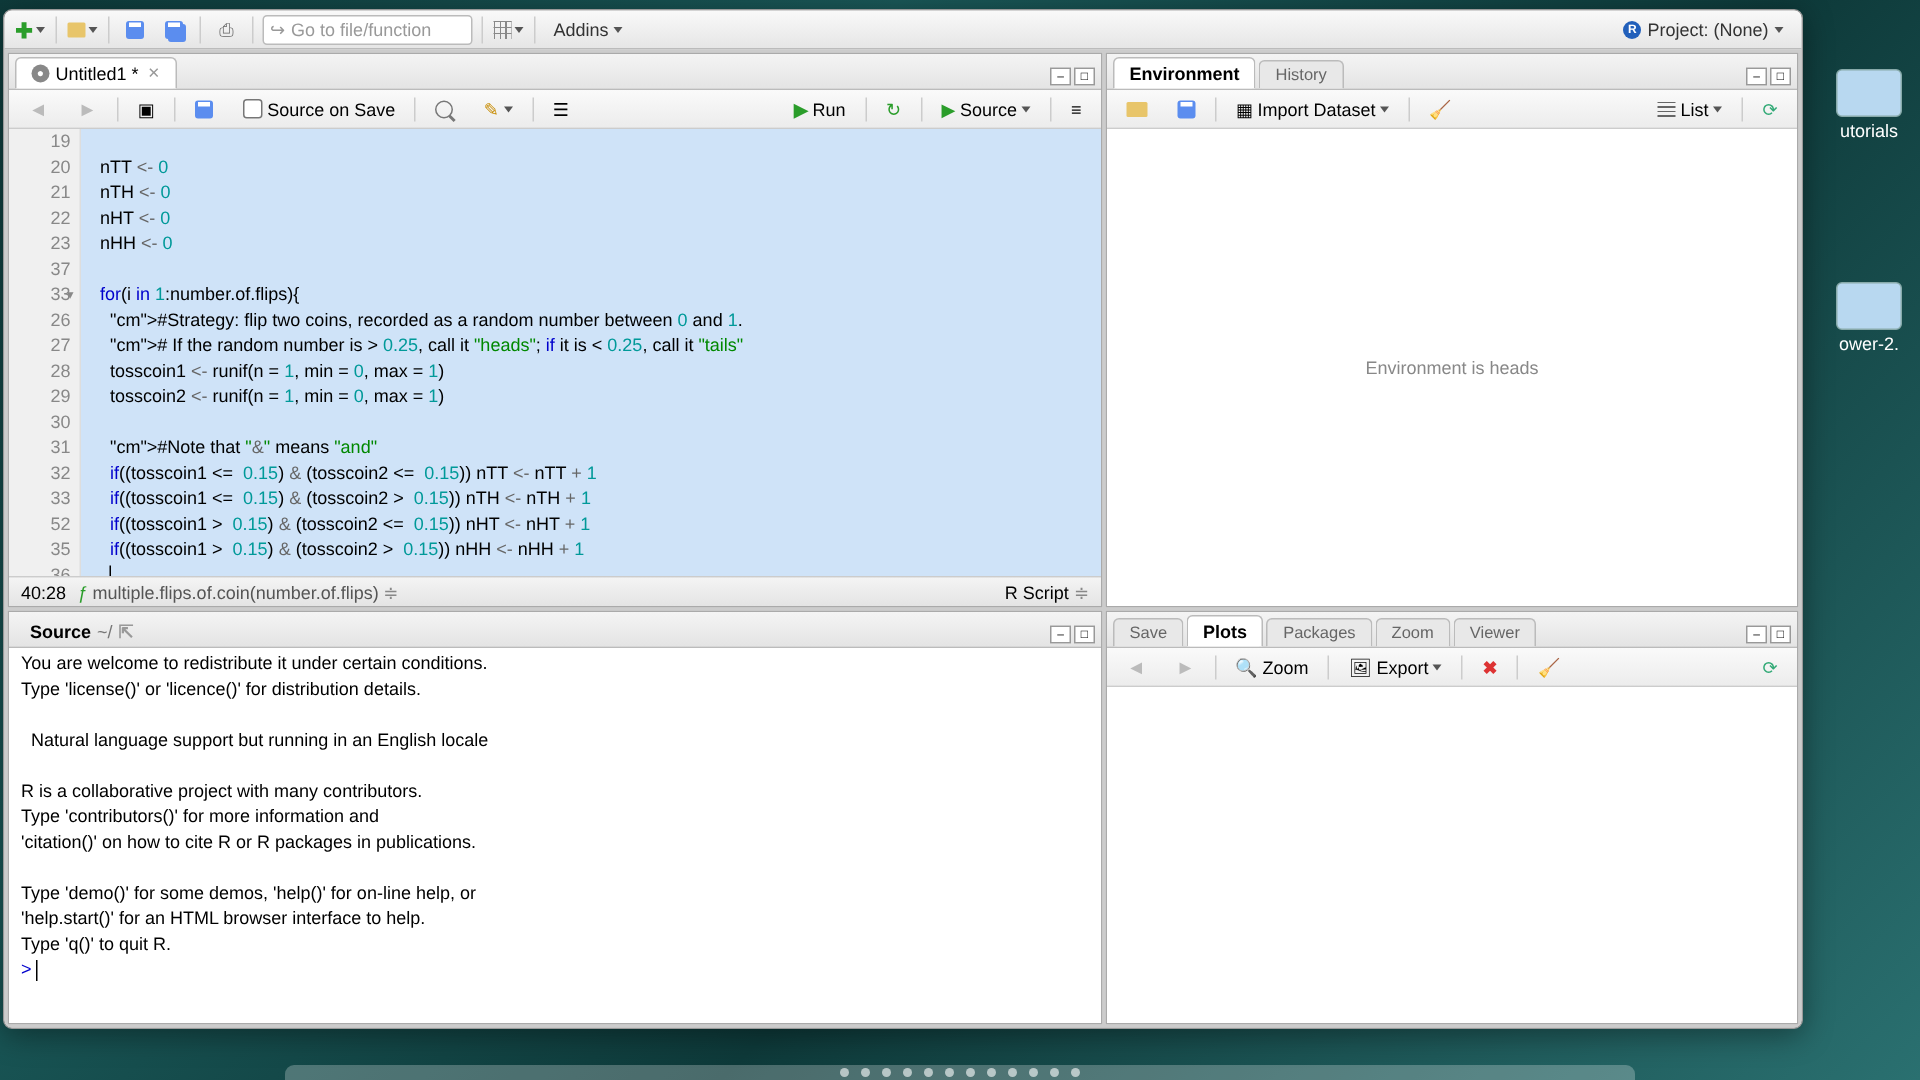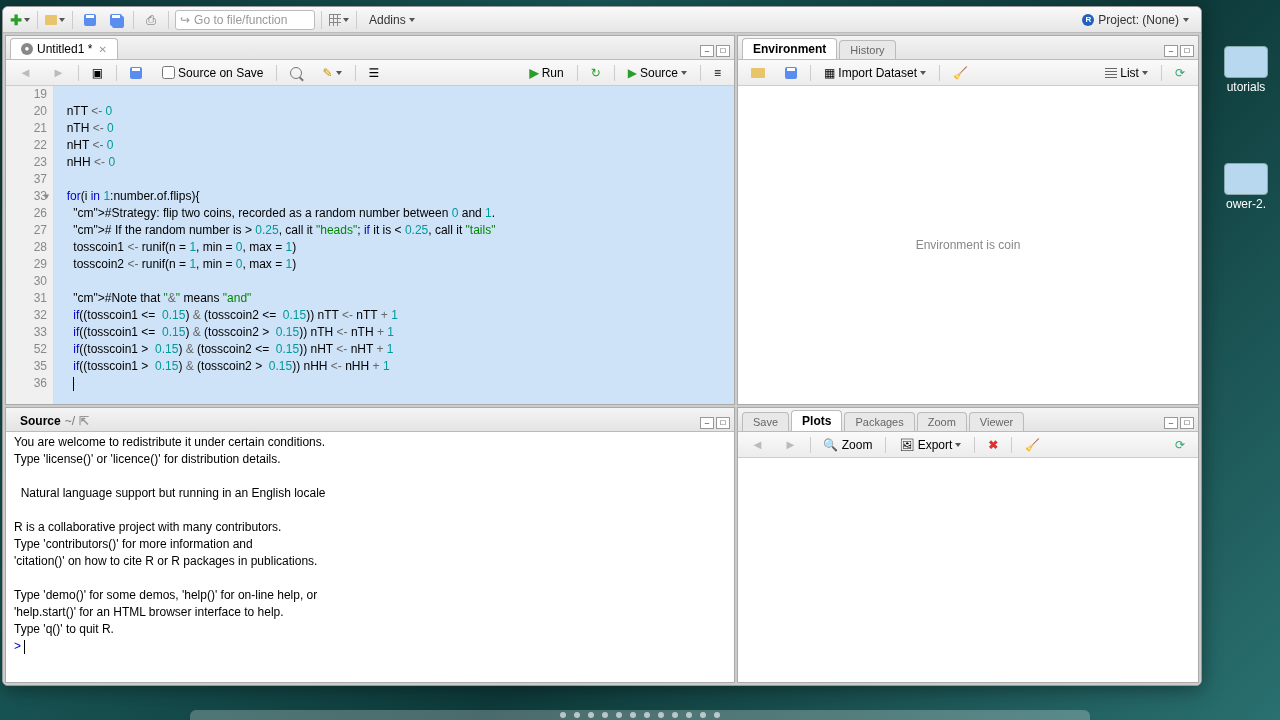--- a/index.html
+++ b/index.html
@@ -93,21 +93,21 @@
 
 .dock{position:absolute;bottom:0;left:50%;transform:translateX(-50%);height:10px;width:900px;background:rgba(255,255,255,.25);border-radius:6px 6px 0 0;display:flex;justify-content:center;gap:8px;padding-top:2px}
 .dock .app{width:6px;height:6px;border-radius:50%;background:#fff;opacity:.6}
 </style>
 </head>
 <body>
 
 <div class="desktop-icon" style="top:46px">
   <div class="folder"></div><span>utorials</span>
 </div>
-<div class="desktop-icon" style="top:163px">
+<div class="desktop-icon" style="top:188px">
   <div class="folder"></div><span>ower-2.</span>
 </div>
 
 <div class="rstudio-window">
 
   <div class="main-toolbar">
     <div class="tb-btn">
         <span class="ico-new">✚</span>
         <span class="caret" style="margin-left:2px"></span>
       </div>
@@ -226,20 +226,29 @@
             <div class="ln">30</div>
             <div class="ln">31</div>
             <div class="ln">32</div>
             <div class="ln">33</div>
             <div class="ln">52</div>
             <div class="ln">35</div>
             <div class="ln">36</div>
           </div>
         <div class="code" id="code"><div style="height: 17px;"></div><div style="height: 17px;">  nTT <span class="op">&lt;-</span> <span class="num">0</span></div><div style="height: 17px;">  nTH <span class="op">&lt;-</span> <span class="num">0</span></div><div style="height: 17px;">  nHT <span class="op">&lt;-</span> <span class="num">0</span></div><div style="height: 17px;">  nHH <span class="op">&lt;-</span> <span class="num">0</span></div><div style="height: 17px;"></div><div style="height: 17px;">  <span class="kw">for</span>(i <span class="kw">in</span> <span class="num">1</span>:number.of.flips){</div><div style="height: 17px;">    <span class="&lt;span">"cm"</span>&gt;#Strategy: flip two coins, recorded as a random number between <span class="num">0</span> and <span class="num">1</span>.</div><div style="height: 17px;">    <span class="&lt;span">"cm"</span>&gt;# If the random number is &gt; <span class="num">0.25</span>, call it <span class="str">"heads"</span>; <span class="kw">if</span> it is &lt; <span class="num">0.25</span>, call it <span class="str">"tails"</span></div><div style="height: 17px;">    tosscoin1 <span class="op">&lt;-</span> runif(n = <span class="num">1</span>, min = <span class="num">0</span>, max = <span class="num">1</span>)</div><div style="height: 17px;">    tosscoin2 <span class="op">&lt;-</span> runif(n = <span class="num">1</span>, min = <span class="num">0</span>, max = <span class="num">1</span>)</div><div style="height: 17px;"></div><div style="height: 17px;">    <span class="&lt;span">"cm"</span>&gt;#Note that <span class="str">"<span class="op">&amp;</span>"</span> means <span class="str">"and"</span></div><div style="height: 17px;">    <span class="kw">if</span>((tosscoin1 &lt;=  <span class="num">0.15</span>) <span class="op">&amp;</span> (tosscoin2 &lt;=  <span class="num">0.15</span>)) nTT <span class="op">&lt;-</span> nTT <span class="op">+</span> <span class="num">1</span></div><div style="height: 17px;">    <span class="kw">if</span>((tosscoin1 &lt;=  <span class="num">0.15</span>) <span class="op">&amp;</span> (tosscoin2 &gt;  <span class="num">0.15</span>)) nTH <span class="op">&lt;-</span> nTH <span class="op">+</span> <span class="num">1</span></div><div style="height: 17px;">    <span class="kw">if</span>((tosscoin1 &gt;  <span class="num">0.15</span>) <span class="op">&amp;</span> (tosscoin2 &lt;=  <span class="num">0.15</span>)) nHT <span class="op">&lt;-</span> nHT <span class="op">+</span> <span class="num">1</span></div><div style="height: 17px;">    <span class="kw">if</span>((tosscoin1 &gt;  <span class="num">0.15</span>) <span class="op">&amp;</span> (tosscoin2 &gt;  <span class="num">0.15</span>)) nHH <span class="op">&lt;-</span> nHH <span class="op">+</span> <span class="num">1</span></div><div style="height: 17px;">    <span class="cursor"></span></div></div>
       </div>
+      <div class="source-status">
+        <span>40:28</span>
+        <span class="func">
+            <span style="color:#2a9d2a">ƒ</span>
+            <span>multiple.flips.of.coin(number.of.flips)</span> 
+            <span style="color:#888">≑</span>
+          </span>
+        <span class="right"><span>R Script</span> <span style="color:#888">≑</span></span>
+      </div>
     </div>
 
     <div class="pane">
       <div class="pane-tabs">
         <div class="pane-tab">
             <b>Environment</b>
           </div>
         <div class="pane-tab inactive">History</div>
         <div class="tab-spacer"></div>
         <div class="min-max">
@@ -264,21 +273,21 @@
         <div class="btn">
             <span class="ico ico-list"></span> 
             <span>List</span>
             <span class="caret"></span>
           </div>
         <div class="sep"></div>
         <div class="btn">
             <span class="ico-refresh">⟳</span>
           </div>
       </div>
-      <div class="env-body">Environment is coin</div>
+      <div class="env-body">Environment is heads</div>
     </div>
 
     <div class="pane">
       <div class="pane-tabs">
         <div class="pane-tab" style="border:none;background:transparent;font-weight:bold">
           <span>Source</span>
           <span style="color:#777;font-weight:normal">~/</span>
           <span style="color:#999">⇱</span>
         </div>
         <div class="tab-spacer"></div>

